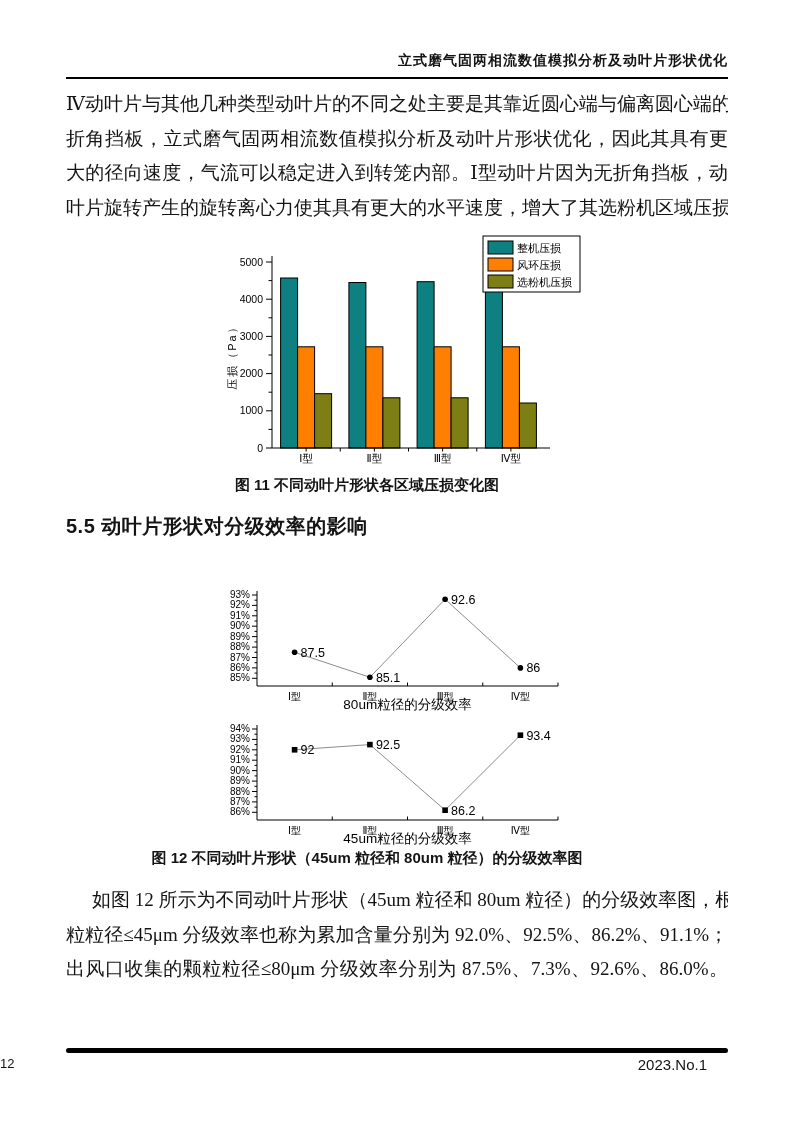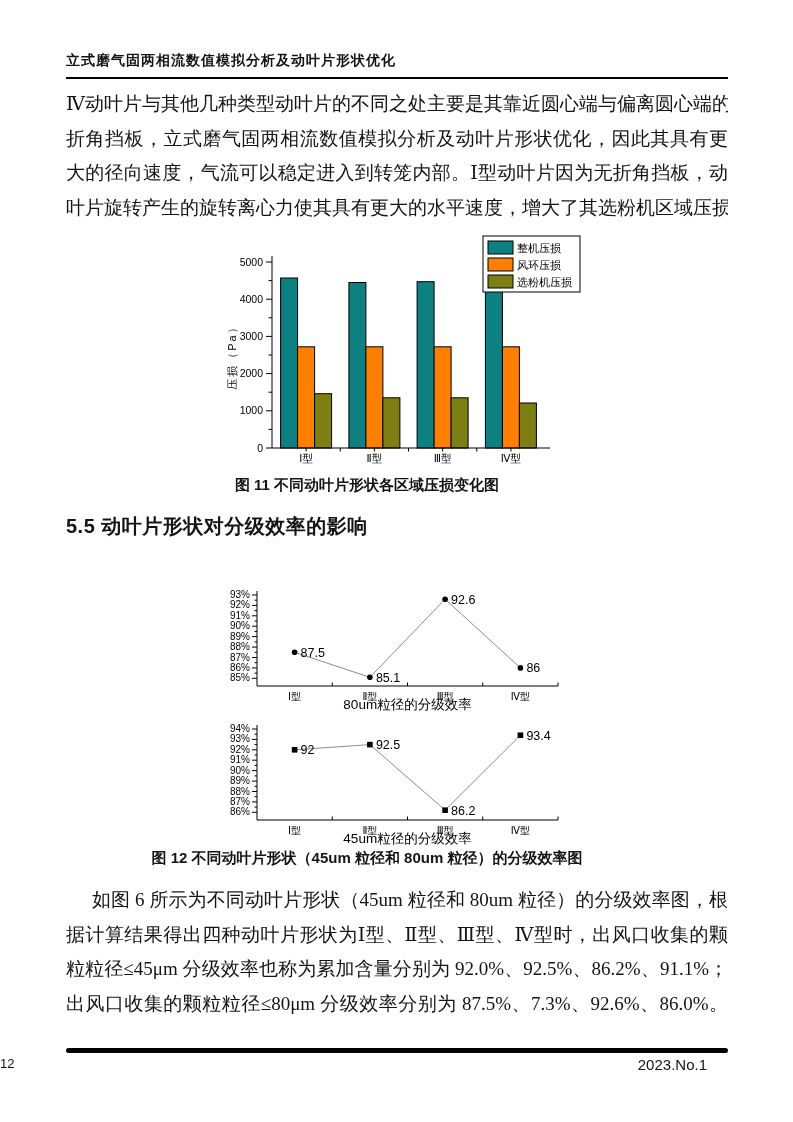--- a/index.html
+++ b/index.html
@@ -1,19 +1,19 @@
 <!DOCTYPE html>
 <html><head>
 <meta charset="utf-8">
 <style>
   *{margin:0;padding:0;box-sizing:border-box}
   html,body{background:#fff}
   .page{position:relative;width:793px;height:1122px;background:#fff;overflow:hidden;
         font-family:"Liberation Serif","DejaVu Serif",serif;color:#141414}
-  .running-title{position:absolute;left:66px;top:52px;width:662px;text-align:left;
+  .running-title{position:absolute;left:66px;top:52px;width:662px;text-align:right;
         font-size:14px;font-weight:600;letter-spacing:1px}
   .header-rule{position:absolute;left:66px;top:77px;width:662px;height:2px;background:#000}
   .para{position:absolute;left:66px;width:662px;font-size:19px;line-height:34.5px}
   #p1{top:87px}
   #p2{top:883px}
   .tline{height:34.5px;overflow:hidden;text-align:justify;text-align-last:justify;
         text-justify:inter-character;white-space:nowrap}
   .tline.indent{text-indent:26px}
   .figure{position:absolute}
   #fig11{left:222px;top:232px;width:360px;height:240px}
@@ -213,22 +213,21 @@
           <rect x="287.6" y="15.4" width="5.6" height="5.6" fill="#000"></rect>
           <text class="plab" x="296.4" y="22.7">93.4</text>
           <text class="ltick" x="290.4" y="117" text-anchor="middle">Ⅳ型</text>
           <line class="ax" x1="27" y1="103" x2="328" y2="103"></line>
           <text class="xlab" x="177.5" y="126" text-anchor="middle">45um粒径的分级效率</text>
         </svg></div>
   </div>
   <div class="caption" id="cap12">图 12  不同动叶片形状（45um 粒径和 80um 粒径）的分级效率图</div>
 
   <div class="para" id="p2">
-      <div class="tline indent">如图 6 所示为不同动叶片形状（45um 粒径和 80um 粒径）的分级效率图，根</div>
-      <div class="tline">据计算结果得出四种动叶片形状为Ⅰ型、Ⅱ型、Ⅲ型、Ⅳ型时，出风口收集的颗</div>
+      <div class="tline indent">如图 12 所示为不同动叶片形状（45um 粒径和 80um 粒径）的分级效率图，根</div>
       <div class="tline">粒粒径≤45μm 分级效率也称为累加含量分别为 92.0%、92.5%、86.2%、91.1%；</div>
       <div class="tline">出风口收集的颗粒粒径≤80μm 分级效率分别为 87.5%、7.3%、92.6%、86.0%。</div>
     </div>
 
   <div class="footer-rule"></div>
   <div class="footer-page">12</div>
   <div class="footer-issue">2023.No.1</div>
 
 </div>
 

